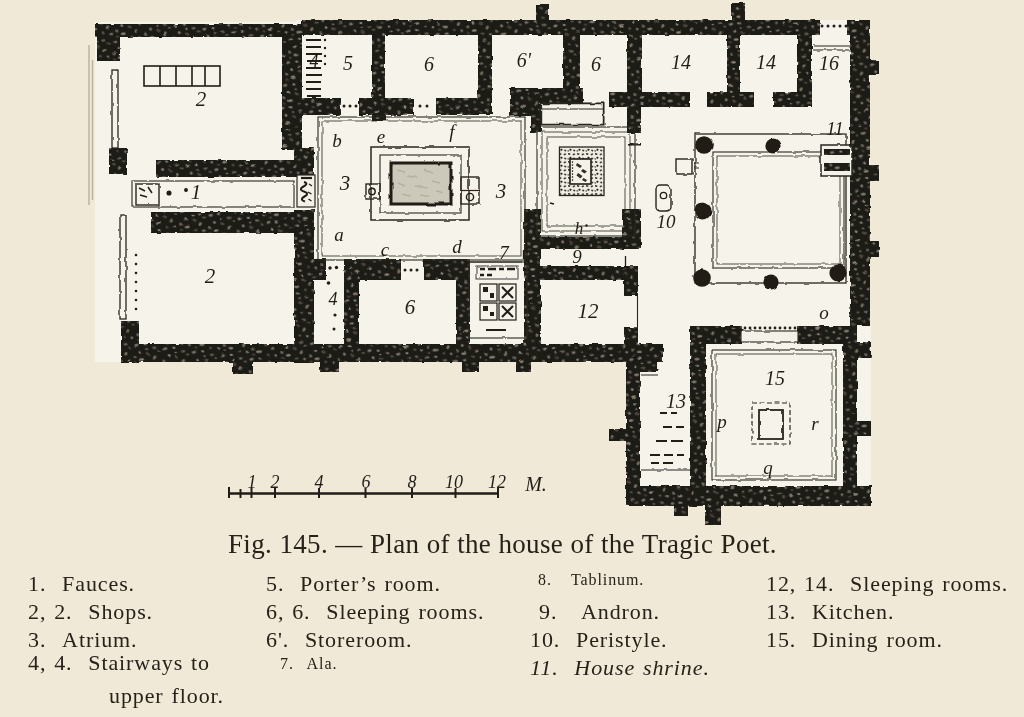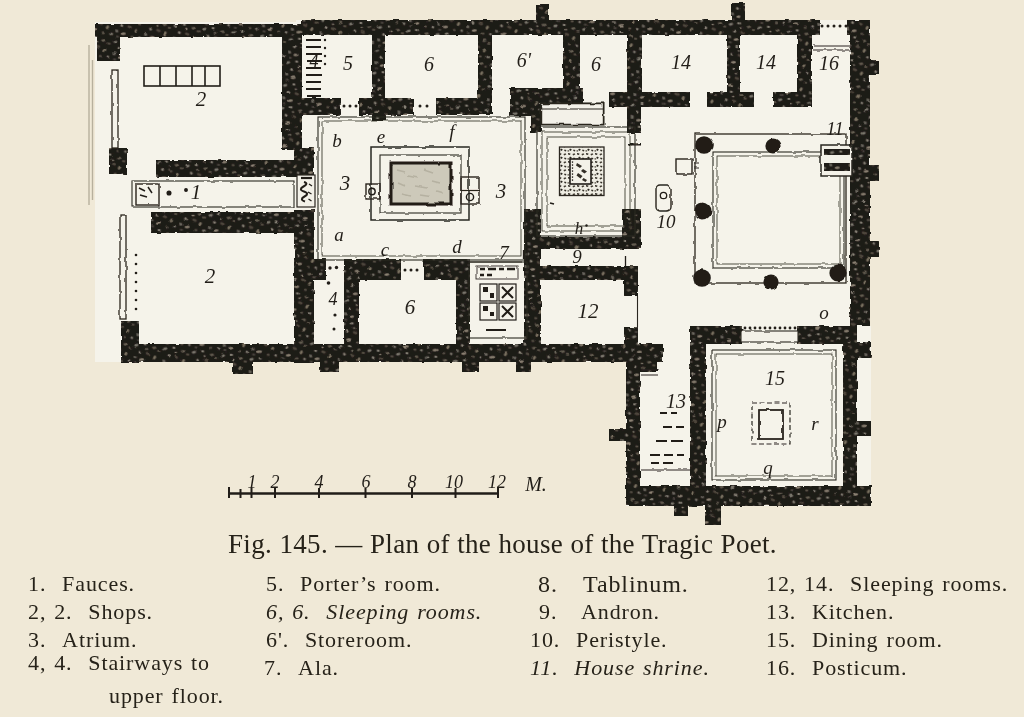--- a/index.html
+++ b/index.html
@@ -495,34 +495,33 @@
 <div class="cap" style="left:28px;top:599px;font-size:22px;letter-spacing:0.9px;word-spacing:1.5px;">2, 2.&nbsp;&nbsp;Shops.</div>
 
 <div class="cap" style="left:28px;top:627px;font-size:22px;letter-spacing:0.9px;word-spacing:1.5px;">3.&nbsp;&nbsp;Atrium.</div>
 
 <div class="cap" style="left:28px;top:650px;font-size:22px;letter-spacing:0.9px;word-spacing:1.5px;">4, 4.&nbsp;&nbsp;Stairways to</div>
 
 <div class="cap" style="left:109px;top:683px;font-size:22px;letter-spacing:0.9px;word-spacing:1.5px;">upper floor.</div>
 
 <div class="cap" style="left:266px;top:571px;font-size:22px;letter-spacing:0.9px;word-spacing:1.5px;">5.&nbsp;&nbsp;Porter’s room.</div>
 
-<div class="cap" style="left:266px;top:599px;font-size:22px;letter-spacing:0.9px;word-spacing:1.5px;font-style:italic;">6, 6.&nbsp;&nbsp;Sleeping rooms.</div>
+<div class="cap" style="left:266px;top:599px;font-size:22px;letter-spacing:0.9px;word-spacing:1.5px;">6, 6.&nbsp;&nbsp;Sleeping rooms.</div>
 
 <div class="cap" style="left:266px;top:627px;font-size:22px;letter-spacing:0.9px;word-spacing:1.5px;">6'.&nbsp;&nbsp;Storeroom.</div>
 
-<div class="cap" style="left:264px;top:655px;font-size:22px;letter-spacing:0.9px;word-spacing:1.5px;">7.&nbsp;&nbsp;Ala.</div>
-
-<div class="cap" style="left:538px;top:571px;font-size:24px;letter-spacing:0.9px;word-spacing:1.5px;">8.&nbsp;&nbsp;&nbsp;Tablinum.</div>
+<div class="cap" style="left:280px;top:655px;font-size:16px;letter-spacing:0.9px;word-spacing:1.5px;">7.&nbsp;&nbsp;Ala.</div>
+
+<div class="cap" style="left:538px;top:571px;font-size:16px;letter-spacing:0.9px;word-spacing:1.5px;">8.&nbsp;&nbsp;&nbsp;Tablinum.</div>
 
 <div class="cap" style="left:539px;top:599px;font-size:22px;letter-spacing:0.9px;word-spacing:1.5px;">9.&nbsp;&nbsp;&nbsp;Andron.</div>
 
 <div class="cap" style="left:530px;top:627px;font-size:22px;letter-spacing:0.9px;word-spacing:1.5px;">10.&nbsp;&nbsp;Peristyle.</div>
 
 <div class="cap" style="left:530px;top:655px;font-size:22px;letter-spacing:0.9px;word-spacing:1.5px;font-style:italic;">11.&nbsp;&nbsp;House shrine.</div>
 
 <div class="cap" style="left:766px;top:571px;font-size:22px;letter-spacing:0.9px;word-spacing:1.5px;">12, 14.&nbsp;&nbsp;Sleeping rooms.</div>
 
 <div class="cap" style="left:766px;top:599px;font-size:22px;letter-spacing:0.9px;word-spacing:1.5px;">13.&nbsp;&nbsp;Kitchen.</div>
 
 <div class="cap" style="left:766px;top:627px;font-size:22px;letter-spacing:0.9px;word-spacing:1.5px;">15.&nbsp;&nbsp;Dining room.</div>
 
-<div class="cap" style="left:766px;top:655px;font-size:22px;letter-spacing:0.9px;word-spacing:1.5px;">16.&nbsp;&nbsp;Posticum.</div>
 </div>
 
 </body></html>

